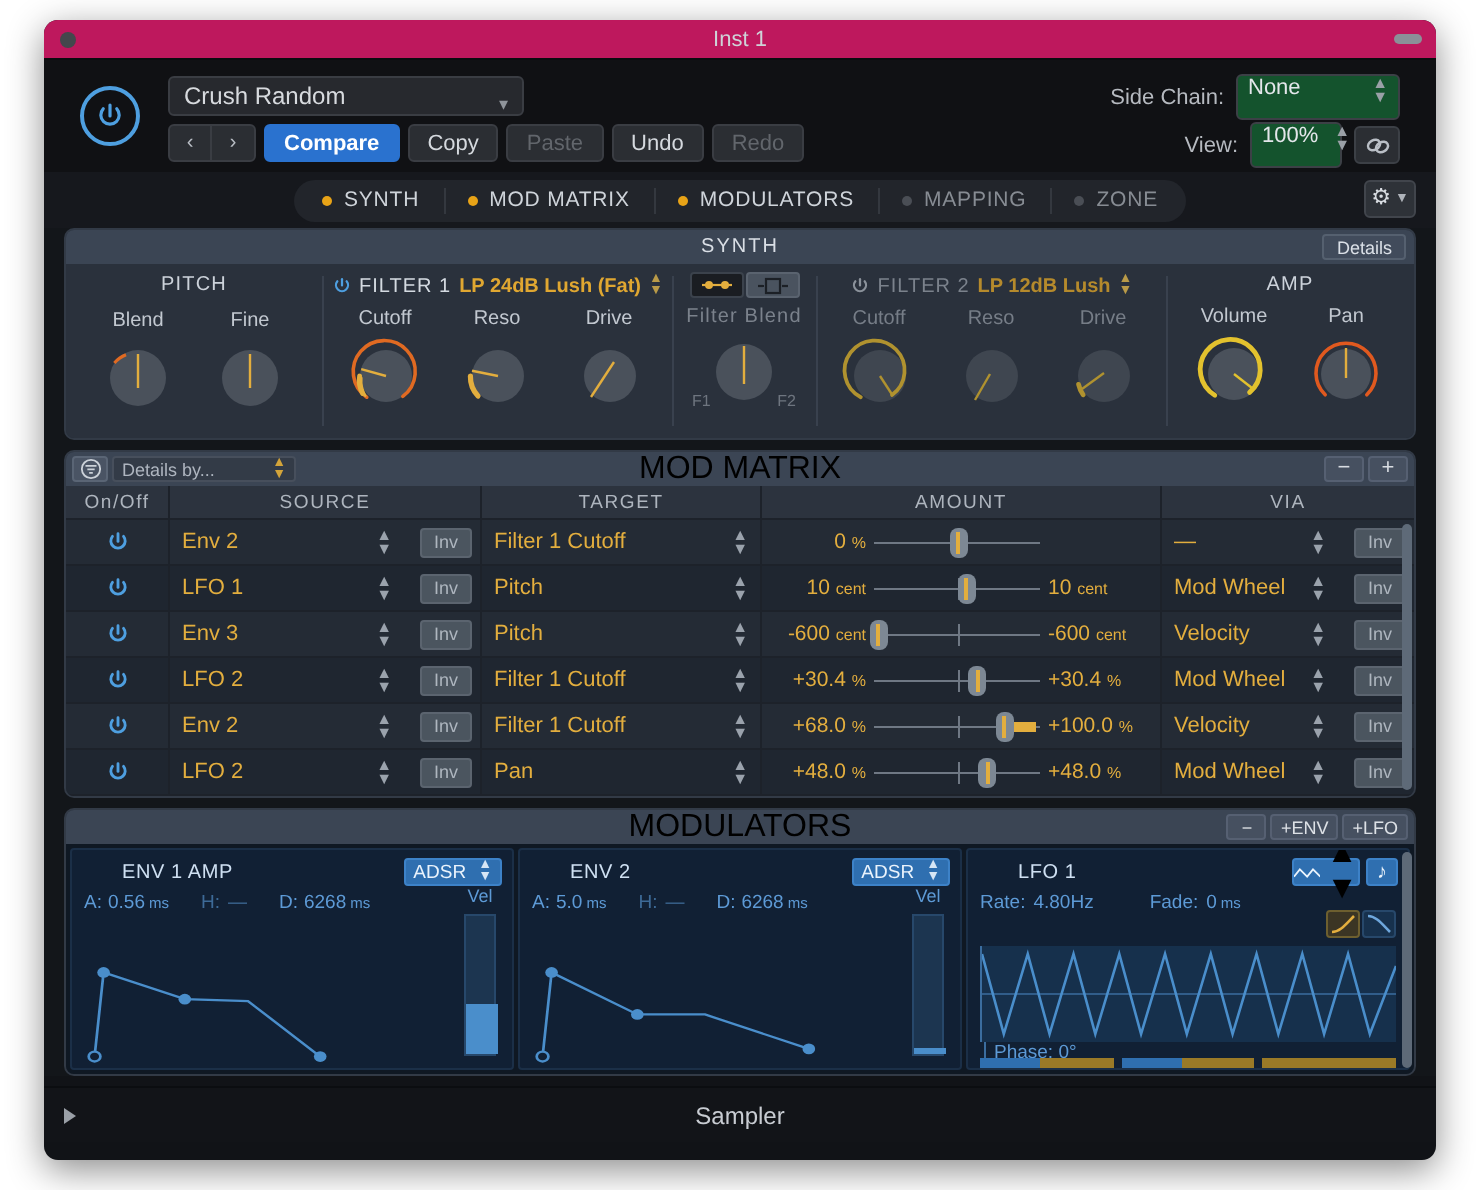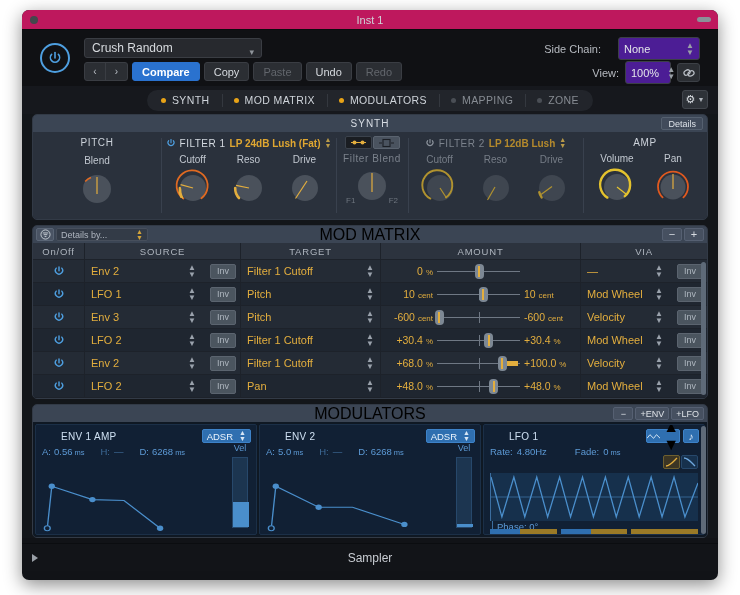--- a/index.html
+++ b/index.html
@@ -47,26 +47,26 @@
   .arrowgrp span { width:21px; height:17px; display:flex; align-items:center; justify-content:center;
                    color:#b9bec5; font-size:10px; }
   .arrowgrp span:first-child { border-right:1px solid #3a3d43; }
   .hbtn {
     height:19px; padding:0 9px; border-radius:3px; background:#2b2e33;
     border:1px solid #3a3d43; color:#d5d9de; font-size:11px;
     display:flex; align-items:center; justify-content:center;
   }
   .hbtn.accent { background:#2a72cf; border-color:#2a72cf; color:#fff; font-weight:bold;}
   .hbtn.dim { color:#62666c; }
-  .sidechain { position:absolute; right:18px; top:7px; display:flex; align-items:center; gap:17px;}
+  .sidechain { position:absolute; right:18px; top:7px; display:flex; align-items:center; gap:6px;}
   .viewrow { position:absolute; right:18px; top:31px; display:flex; align-items:center; gap:6px;}
   .hlabel { color:#b6bac0; font-size:11px; }
   .selbox {
-    background:#4c1d95; border:1px solid #3c4046; border-radius:3px; height:23px;
-    color:#e3e6ea; font-size:11px; display:flex; align-items:center; padding:0 5px;
+    background:#14532d; border:1px solid #3c4046; border-radius:3px; height:23px;
+    color:#e3e6ea; font-size:11px; display:flex; align-items:flex-start; padding:0 5px;
     position:relative;
   }
   .selbox .updn { margin-left:8px; font-size:8px; color:#9aa0a7; line-height:7px;}
   .linkbtn { width:23px; height:19px; border-radius:3px; background:#2b2e33;
              border:1px solid #3c4046; display:flex; align-items:center; justify-content:center;}
 
   
   .tabzone { height:28px; background:#16181d; position:relative; display:flex;
              align-items:center; justify-content:center;}
   .tabs { display:flex; background:#22252b; border-radius:11px; height:21px;
@@ -330,20 +330,29 @@
             <div class="knobcell">
               <div class="kl">Blend</div>
               <div class="knob">
                 <svg width="40" height="40" viewBox="0 0 40 40">
                   <circle cx="20" cy="21" r="14" fill="#4a515b"></circle>
                   <path d="M8.2 13.5 A14.5 14.5 0 0 1 14 9.4" stroke="#e06a22" stroke-width="1.6" fill="none"></path>
                   <line x1="20" y1="9" x2="20" y2="26" stroke="#e3ae3e" stroke-width="1.2"></line>
                 </svg>
               </div>
             </div>
+            <div class="knobcell">
+              <div class="kl">Fine</div>
+              <div class="knob">
+                <svg width="40" height="40" viewBox="0 0 40 40">
+                  <circle cx="20" cy="21" r="14" fill="#4a515b"></circle>
+                  <line x1="20" y1="9" x2="20" y2="26" stroke="#e3ae3e" stroke-width="1.2"></line>
+                </svg>
+              </div>
+            </div>
           </div>
         </div>
 
         <div class="sgroup" style="width:175px;">
           <div class="filter-title">
             <svg class="pw" viewBox="0 0 16 16">
               <path d="M8 2.5 L8 7.5" stroke="#4e9fe0" stroke-width="1.8" fill="none" stroke-linecap="round"></path>
               <path d="M4.3 4.2 A4.8 4.8 0 1 0 11.7 4.2" stroke="#4e9fe0" stroke-width="1.8" fill="none" stroke-linecap="round"></path>
             </svg>
             <span class="ft">FILTER 1</span>

